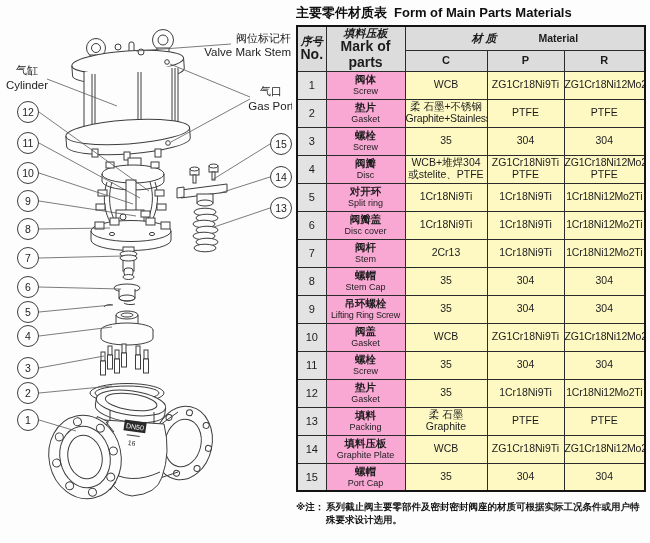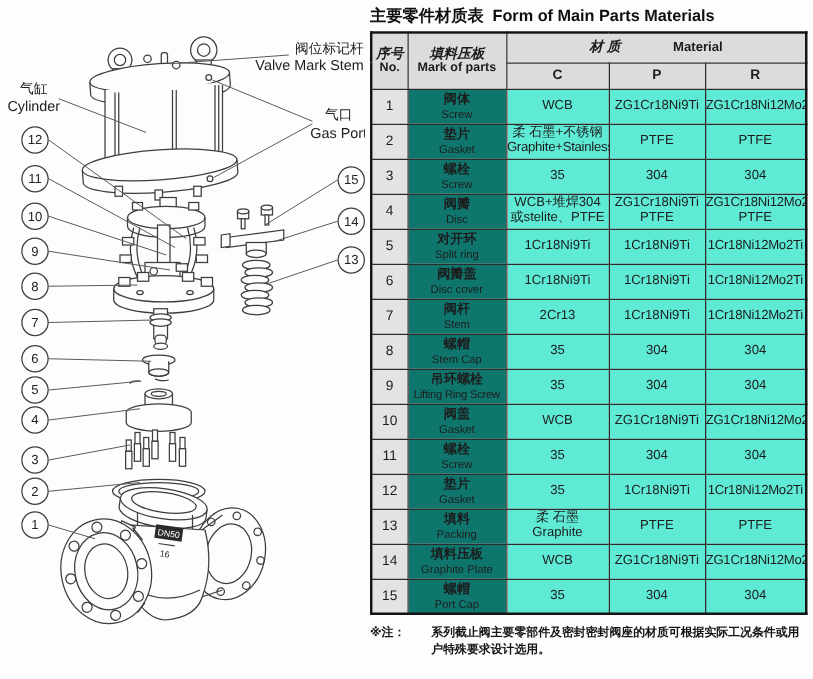--- a/index.html
+++ b/index.html
@@ -18,37 +18,37 @@
   .tbl-title{font-weight:bold;font-size:13px;color:#0f0f0f;padding:4px 0 3px 5px;white-space:nowrap;}
   .tbl-title .en{margin-left:7px;}
 
   table.parts{border-collapse:collapse;table-layout:fixed;margin-left:5px;width:349px;border:2px solid #141414;}
   table.parts th,table.parts td{
     border:1px solid #2b2b2b;text-align:center;vertical-align:middle;
     padding:0;line-height:1.12;overflow:hidden;
   }
   .hdr{background:#dcdcdc;font-weight:bold;}
   .hdr .cn{font-size:11px;font-style:italic;}
-  .hdr .en{font-size:10px;font-weight:bold;}
+  .hdr .en{font-size:14px;font-weight:bold;}
   .hdr-mat{font-size:11px;}
   .hdr-mat .en{font-size:10.5px;margin-left:4px;padding-left:38px;}
   .col-letter{font-size:11px;font-weight:bold;background:#dcdcdc;height:20px;}
   tr.data-row{height:28px;}
   td.c-no{font-size:11px;background:#e3e3e3;}
-  td.c-name{background:#0f766e;}
+  td.c-name{background:#f9a8d4;}
   td.c-name .cn{font-size:10.5px;font-weight:bold;}
   td.c-name .en{font-size:9px;}
-  td.c-mat{background:#5eead4;}
+  td.c-mat{background:#fef9c3;}
   td.c-mat div{font-size:10.5px;white-space:nowrap;}
   td .cond{font-size:8.7px;letter-spacing:-0.2px;}
   td .xs{font-size:6.6px;letter-spacing:-0.2px;}
 
   .note{display:flex;margin:8px 0 0 5px;width:349px;font-weight:bold;font-size:9.5px;line-height:1.4;color:#141414;}
   .note .note-label{flex:0 0 30px;white-space:nowrap;}
-  .note .note-text{flex:1;margin-left:19px;}
+  .note .note-text{flex:1;}
 
   
   svg text{font-family:"Liberation Sans","DejaVu Sans",sans-serif;}
   .lbl-cn{font-size:11px;fill:#222;}
   .lbl-en{font-size:11.5px;fill:#222;}
   .balloon-num{font-size:10.5px;fill:#222;}
 </style>
 </head>
 <body>
 

